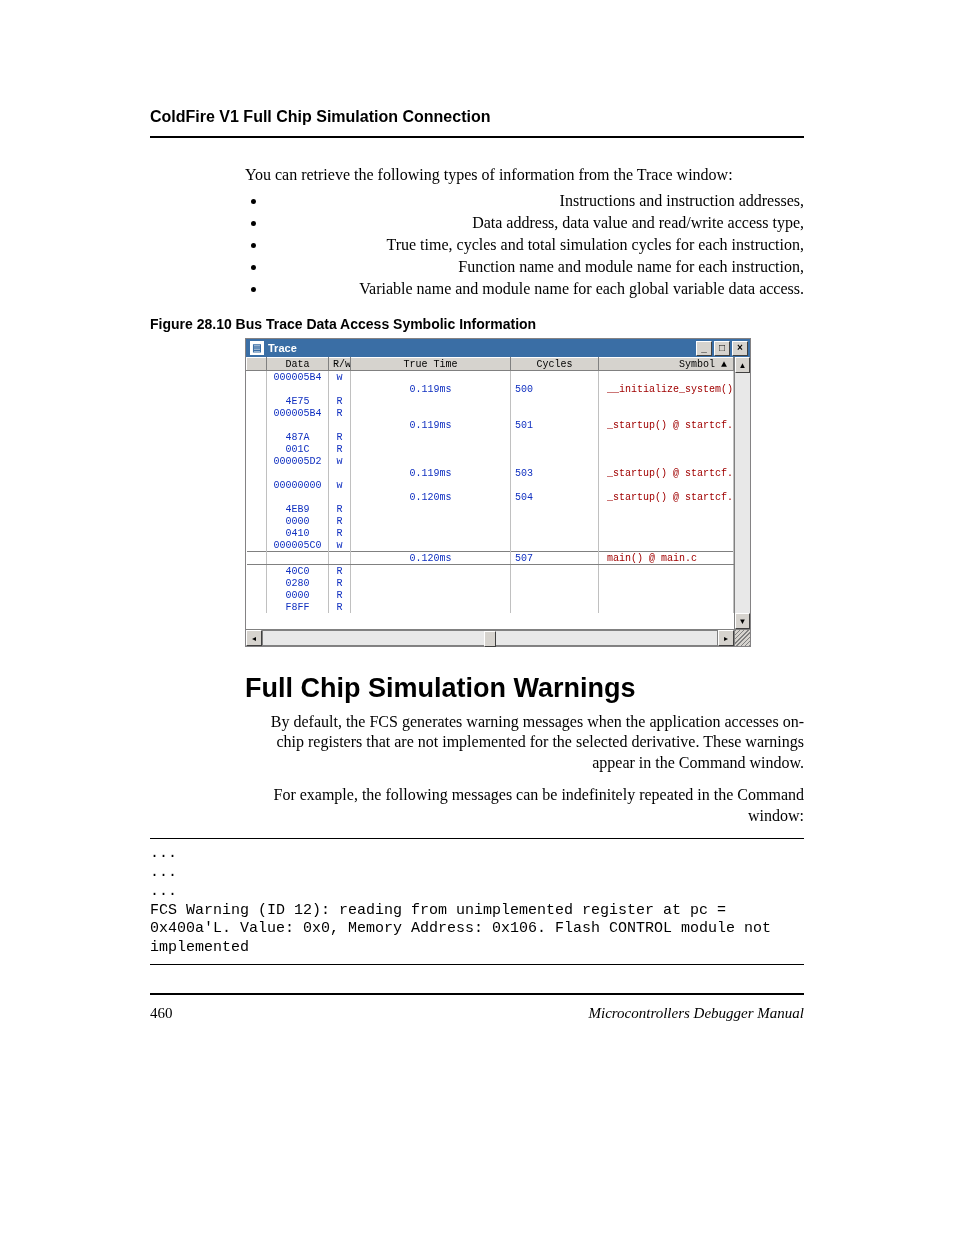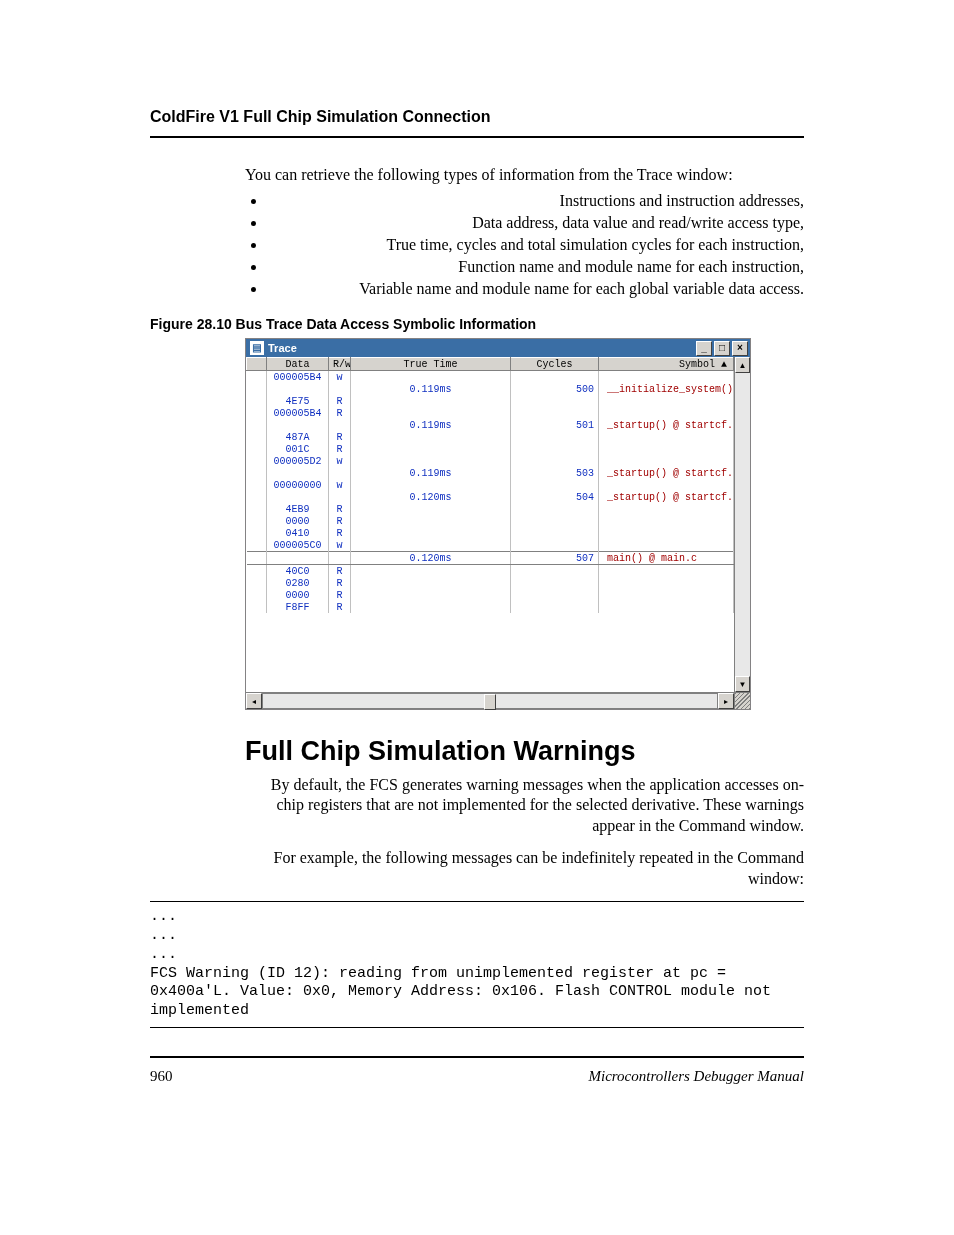--- a/index.html
+++ b/index.html
@@ -80,21 +80,21 @@
     border-right-color: #404040;
     border-bottom-color: #404040;
     display: inline-flex; align-items: center; justify-content: center;
     color: #000; font-size: 10px; line-height: 1;
     font-weight: bold;
   }
   .trace-body {
     position: relative;
     background: #fff;
     display: flex;
-    height: 335px;
+    height: 272px;
   }
   .trace-table-wrap {
     flex: 1;
     position: relative;
     overflow: hidden;
   }
   table.trace {
     border-collapse: collapse;
     width: 100%;
     table-layout: fixed;
@@ -117,21 +117,21 @@
   table.trace td { border-right: 1px solid #c0c0c0; }
   .col-blank { width: 20px; }
   .col-data  { width: 62px; text-align: center;}
   .col-rw    { width: 22px; text-align: center;}
   .col-time  { width: 160px; text-align: center;}
   .col-cycles{ width: 88px;  text-align: center;}
   .col-symbol{ text-align: right; padding-right: 6px !important;}
   td.data  { color: #1030c0; text-align: center;}
   td.rw    { color: #1030c0; text-align: center;}
   td.time  { color: #1030c0; text-align: center;}
-  td.cycles{ color: #1030c0; text-align: right;}
+  td.cycles{ color: #1030c0; text-align: left;}
   td.symbol{ color: #a00000; text-align: left; padding-left: 8px !important;}
   tr.divider td {
     border-top: 1px solid #808080;
     border-bottom: 1px solid #808080;
     height: 12px;
   }
   .vscroll {
     width: 15px;
     background: #dadada;
     border-left: 1px solid #808080;
@@ -447,16 +447,16 @@
 
   <div class="code-rule"></div>
   <pre class="code">...
 ...
 ...
 FCS Warning (ID 12): reading from unimplemented register at pc = 0x400a'L. Value: 0x0, Memory Address: 0x106. Flash CONTROL module not implemented</pre>
   <div class="code-rule"></div>
 
   <div class="footer-rule"></div>
   <div class="footer">
-    <span>960</span>
+    <span>460</span>
     <span class="manual">Microcontrollers Debugger Manual</span>
   </div>
 </div>
 
 </body></html>

